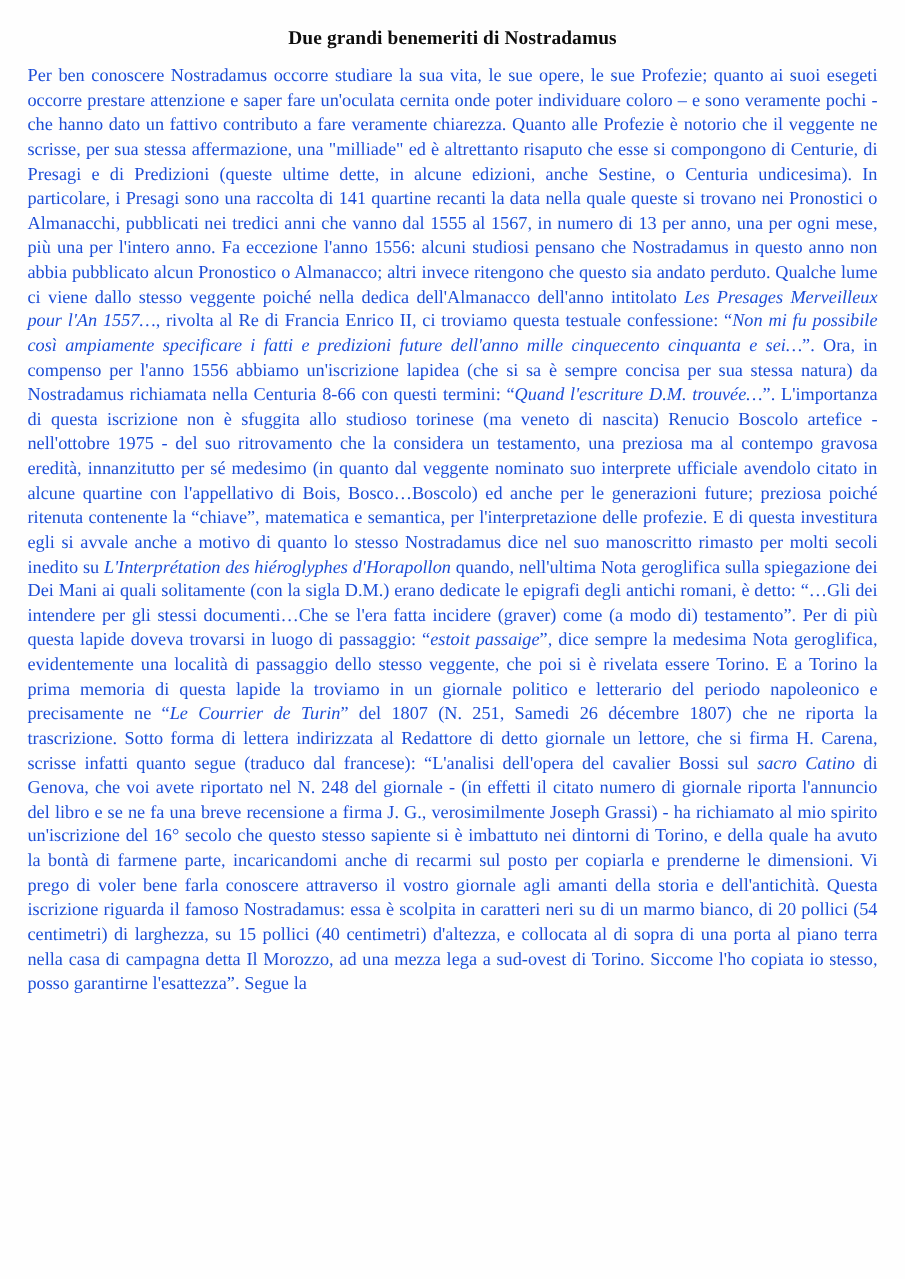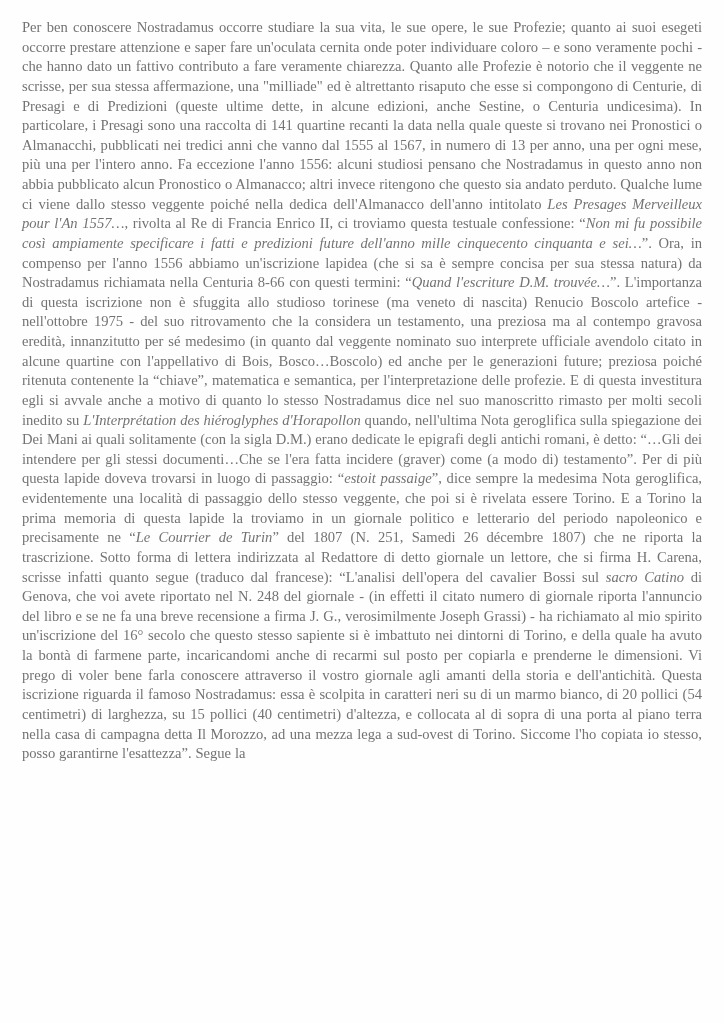--- a/index.html
+++ b/index.html
@@ -27,35 +27,36 @@
     font-weight: bold;
     font-size: 15.5px;
     letter-spacing: 0.1px;
     margin: 4px 0 12px 0;
     color: #0d0d0d;
   }
   .body-text {
     text-align: justify;
     font-size: 14.6px;
     line-height: 1.345;
-    color: #737373;
+    color: #1d4ed8;
     hyphens: none;
     word-spacing: 0.2px;
   }
   .body-text p {
     margin: 0;
     text-indent: 0;
   }
   em, .it {
     font-style: italic;
   }
 </style>
 </head>
 <body>
 
 <div class="page">
 
+  <div class="doc-title">Due grandi benemeriti di Nostradamus</div>
 
   <div class="body-text">
     <p><span>Per ben conoscere Nostradamus occorre studiare la sua vita, le sue opere, le sue Profezie; quanto ai suoi esegeti occorre prestare attenzione e saper fare un'oculata cernita onde poter individuare coloro – e sono veramente pochi - che hanno dato un fattivo contributo a fare veramente chiarezza. Quanto alle Profezie è notorio che il veggente ne scrisse, per sua stessa affermazione, una "milliade" ed è altrettanto risaputo che esse si compongono di Centurie, di Presagi e di Predizioni (queste ultime dette, in alcune edizioni, anche Sestine, o Centuria undicesima). In particolare, i Presagi sono una raccolta di 141 quartine recanti la data nella quale queste si trovano nei Pronostici o Almanacchi, pubblicati nei tredici anni che vanno dal 1555 al 1567, in numero di 13 per anno, una per ogni mese, più una per l'intero anno. Fa eccezione l'anno 1556: alcuni studiosi pensano che Nostradamus in questo anno non abbia pubblicato alcun Pronostico o Almanacco; altri invece ritengono che questo sia andato perduto. Qualche lume ci viene dallo stesso veggente poiché nella dedica dell'Almanacco dell'anno intitolato </span><em>Les Presages Merveilleux pour l'An 1557…</em><span>, rivolta al Re di Francia Enrico II, ci troviamo questa testuale confessione: “</span><em>Non mi fu possibile così ampiamente specificare i fatti e predizioni future dell'anno mille cinquecento cinquanta e sei…</em><span>”. Ora, in compenso per l'anno 1556 abbiamo un'iscrizione lapidea (che si sa è sempre concisa per sua stessa natura) da Nostradamus richiamata nella Centuria 8-66 con questi termini: “</span><em>Quand l'escriture D.M. trouvée…</em><span>”. L'importanza di questa iscrizione non è sfuggita allo studioso torinese (ma veneto di nascita) Renucio Boscolo artefice - nell'ottobre 1975 - del suo ritrovamento che la considera un testamento, una preziosa ma al contempo gravosa eredità, innanzitutto per sé medesimo (in quanto dal veggente nominato suo interprete ufficiale avendolo citato in alcune quartine con l'appellativo di Bois, Bosco…Boscolo) ed anche per le generazioni future; preziosa poiché ritenuta contenente la “chiave”, matematica e semantica, per l'interpretazione delle profezie. E di questa investitura egli si avvale anche a motivo di quanto lo stesso Nostradamus dice nel suo manoscritto rimasto per molti secoli inedito su </span><em>L'Interprétation des hiéroglyphes d'Horapollon</em><span> quando, nell'ultima Nota geroglifica sulla spiegazione dei Dei Mani ai quali solitamente (con la sigla D.M.) erano dedicate le epigrafi degli antichi romani, è detto: “…Gli dei intendere per gli stessi documenti…Che se l'era fatta incidere (graver) come (a modo di) testamento”. Per di più questa lapide doveva trovarsi in luogo di passaggio: “</span><em>estoit passaige</em><span>”, dice sempre la medesima Nota geroglifica, evidentemente una località di passaggio dello stesso veggente, che poi si è rivelata essere Torino. E a Torino la prima memoria di questa lapide la troviamo in un giornale politico e letterario del periodo napoleonico e precisamente ne “</span><em>Le Courrier de Turin</em><span>” del 1807 (N. 251, Samedi 26 décembre 1807) che ne riporta la trascrizione. Sotto forma di lettera indirizzata al Redattore di detto giornale un lettore, che si firma H. Carena, scrisse infatti quanto segue (traduco dal francese): “L'analisi dell'opera del cavalier Bossi sul </span><em>sacro Catino</em><span> di Genova, che voi avete riportato nel N. 248 del giornale - (in effetti il citato numero di giornale riporta l'annuncio del libro e se ne fa una breve recensione a firma J. G., verosimilmente Joseph Grassi) - ha richiamato al mio spirito un'iscrizione del 16° secolo che questo stesso sapiente si è imbattuto nei dintorni di Torino, e della quale ha avuto la bontà di farmene parte, incaricandomi anche di recarmi sul posto per copiarla e prenderne le dimensioni. Vi prego di voler bene farla conoscere attraverso il vostro giornale agli amanti della storia e dell'antichità. Questa iscrizione riguarda il famoso Nostradamus: essa è scolpita in caratteri neri su di un marmo bianco, di 20 pollici (54 centimetri) di larghezza, su 15 pollici (40 centimetri) d'altezza, e collocata al di sopra di una porta al piano terra nella casa di campagna detta Il Morozzo, ad una mezza lega a sud-ovest di Torino. Siccome l'ho copiata io stesso, posso garantirne l'esattezza”. Segue la</span></p>
   </div>
 
 </div>
 
 </body></html>

